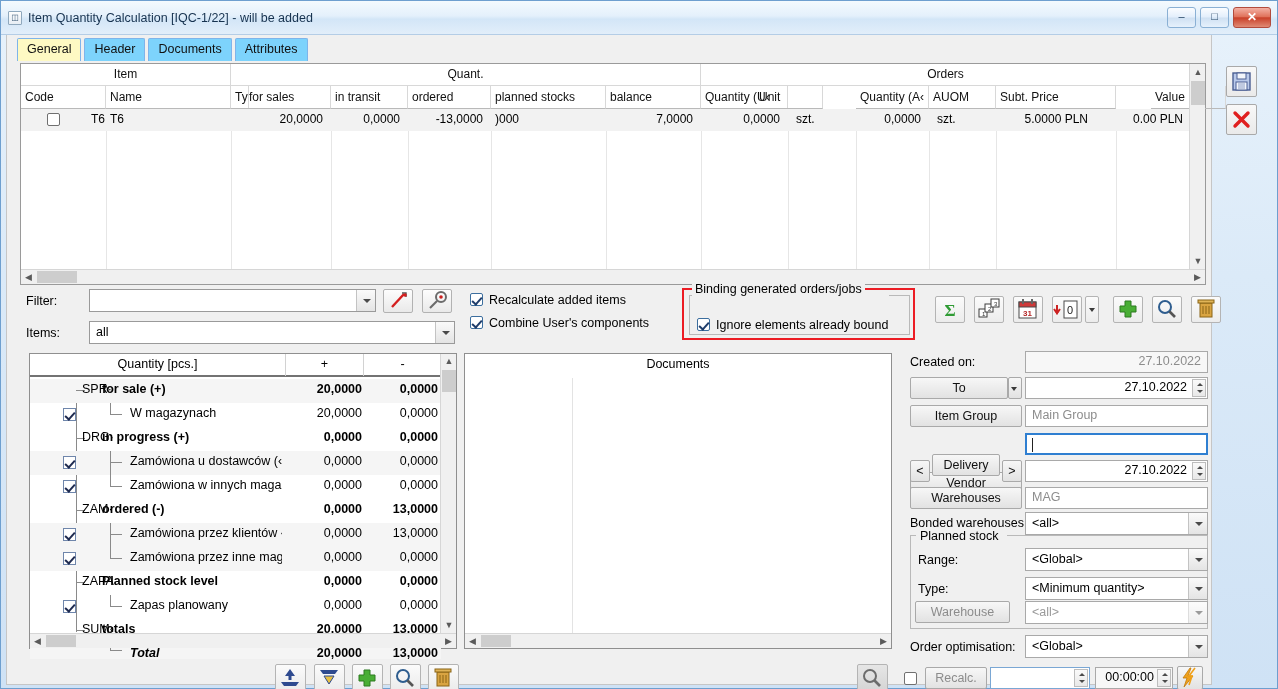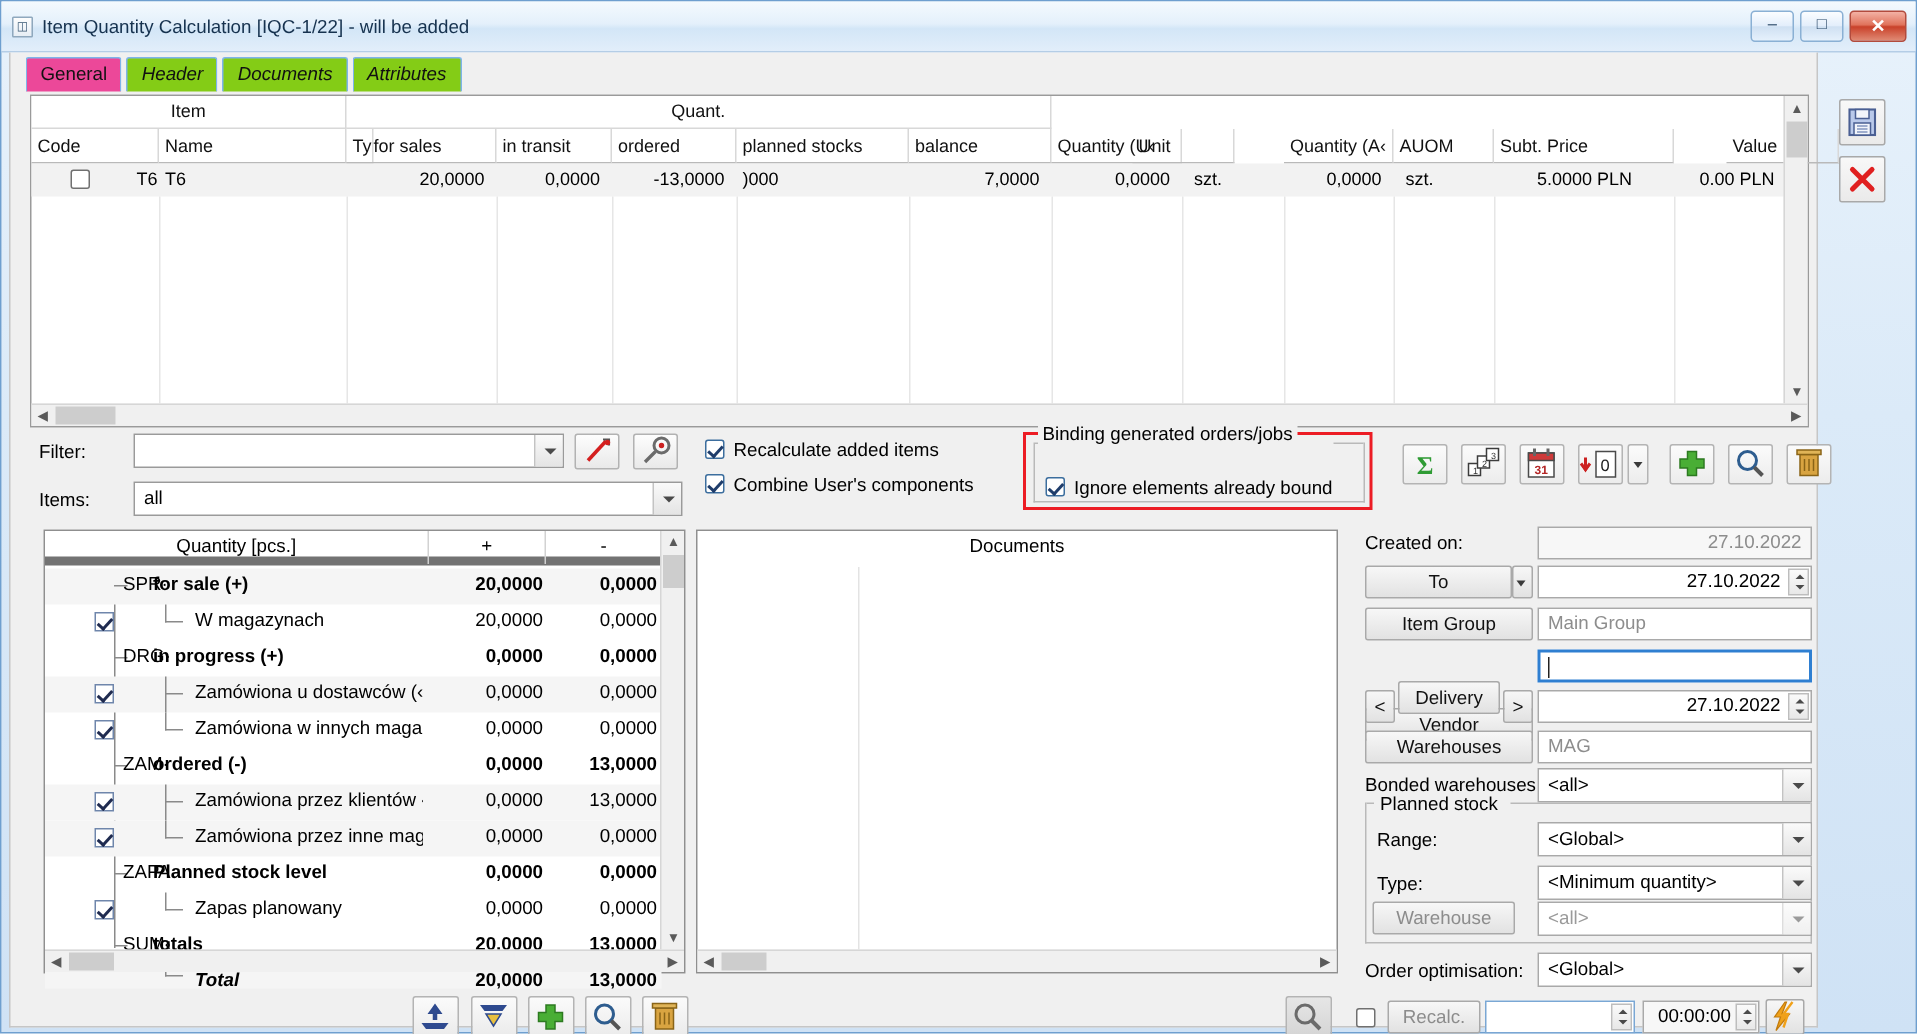--- a/index.html
+++ b/index.html
@@ -64,22 +64,22 @@
 
   
   #tabstrip { position: absolute; left: 10px; top: 3px; height: 24px; }
   .tab {
     position: relative; float: left; height: 23px; margin-right: 3px;
     padding: 3px 9px 0 9px;
     border: 1px solid #7eb4ea; border-bottom: none;
     background: #fdfdfd; font-size: 12.5px; color: #111;
     border-radius: 2px 2px 0 0;
   }
-  .tab.active { background: #ec4899; border-color: #7eb4ea; }
-  .tab.inactive { background: #84cc16; font-style: italic; }
+  .tab.active { background: #fef9c3; border-color: #7eb4ea; }
+  .tab.inactive { background: #7dd3fc; }
 
   
   #grid {
     position: absolute; left: 13px; top: 28px;
     width: 1186px; height: 222px;
     background: #ffffff; border: 1px solid #9a9a9a;
   }
   #grid-head-top { position: absolute; left: 0; top: 0; width: 1170px; height: 22px; background:#fff; }
   #grid-head-bot { position: absolute; left: 0; top: 22px; width: 1170px; height: 23px; background:#fff; }
   .hgrp {
@@ -194,21 +194,21 @@
   }
 
   
   #tree {
     position: absolute; left: 22px; top: 318px;
     width: 428px; height: 296px;
     background: #ffffff; border: 1px solid #8f8f8f;
   }
   #tree-head {
     position: absolute; left: 0; top: 0; width: 411px; height: 23px;
-    background: #fff; border-bottom: 6px solid #737373;
+    background: #fff; border-bottom: 2px solid #737373;
   }
   .th {
     position: absolute; top: 0; height: 22px; line-height: 21px;
     font-size: 12.5px; text-align: center;
     border-right: 1px solid #d2d2d2;
   }
   .trow {
     position: absolute; left: 0; width: 411px; height: 24px;
     font-size: 12.5px;
   }
@@ -352,20 +352,21 @@
       <div class="tab active"><span>General</span></div>
       <div class="tab inactive"><span>Header</span></div>
       <div class="tab inactive"><span>Documents</span></div>
       <div class="tab inactive"><span>Attributes</span></div>
     </div>
 
     <div id="grid">
       <div id="grid-head-top">
         <div class="hgrp" style="left:0;width:210px;">Item</div>
         <div class="hgrp" style="left:210px;width:470px;">Quant.</div>
+        <div class="hgrp" style="left:680px;width:490px;">Orders</div>
       </div>
       <div id="grid-head-bot">
         <div class="hcol" style="left:0;width:85px;">Code</div>
         <div class="hcol" style="left:85px;width:125px;">Name</div>
         <div class="hcol" style="left:210px;width:18px;">Typ</div>
         <div class="hcol" style="left:210px;width:100px;padding-left:18px;">for sales</div>
         <div class="hcol" style="left:310px;width:77px;">in transit</div>
         <div class="hcol" style="left:387px;width:83px;">ordered</div>
         <div class="hcol" style="left:470px;width:115px;">planned stocks</div>
         <div class="hcol" style="left:585px;width:95px;">balance</div>

